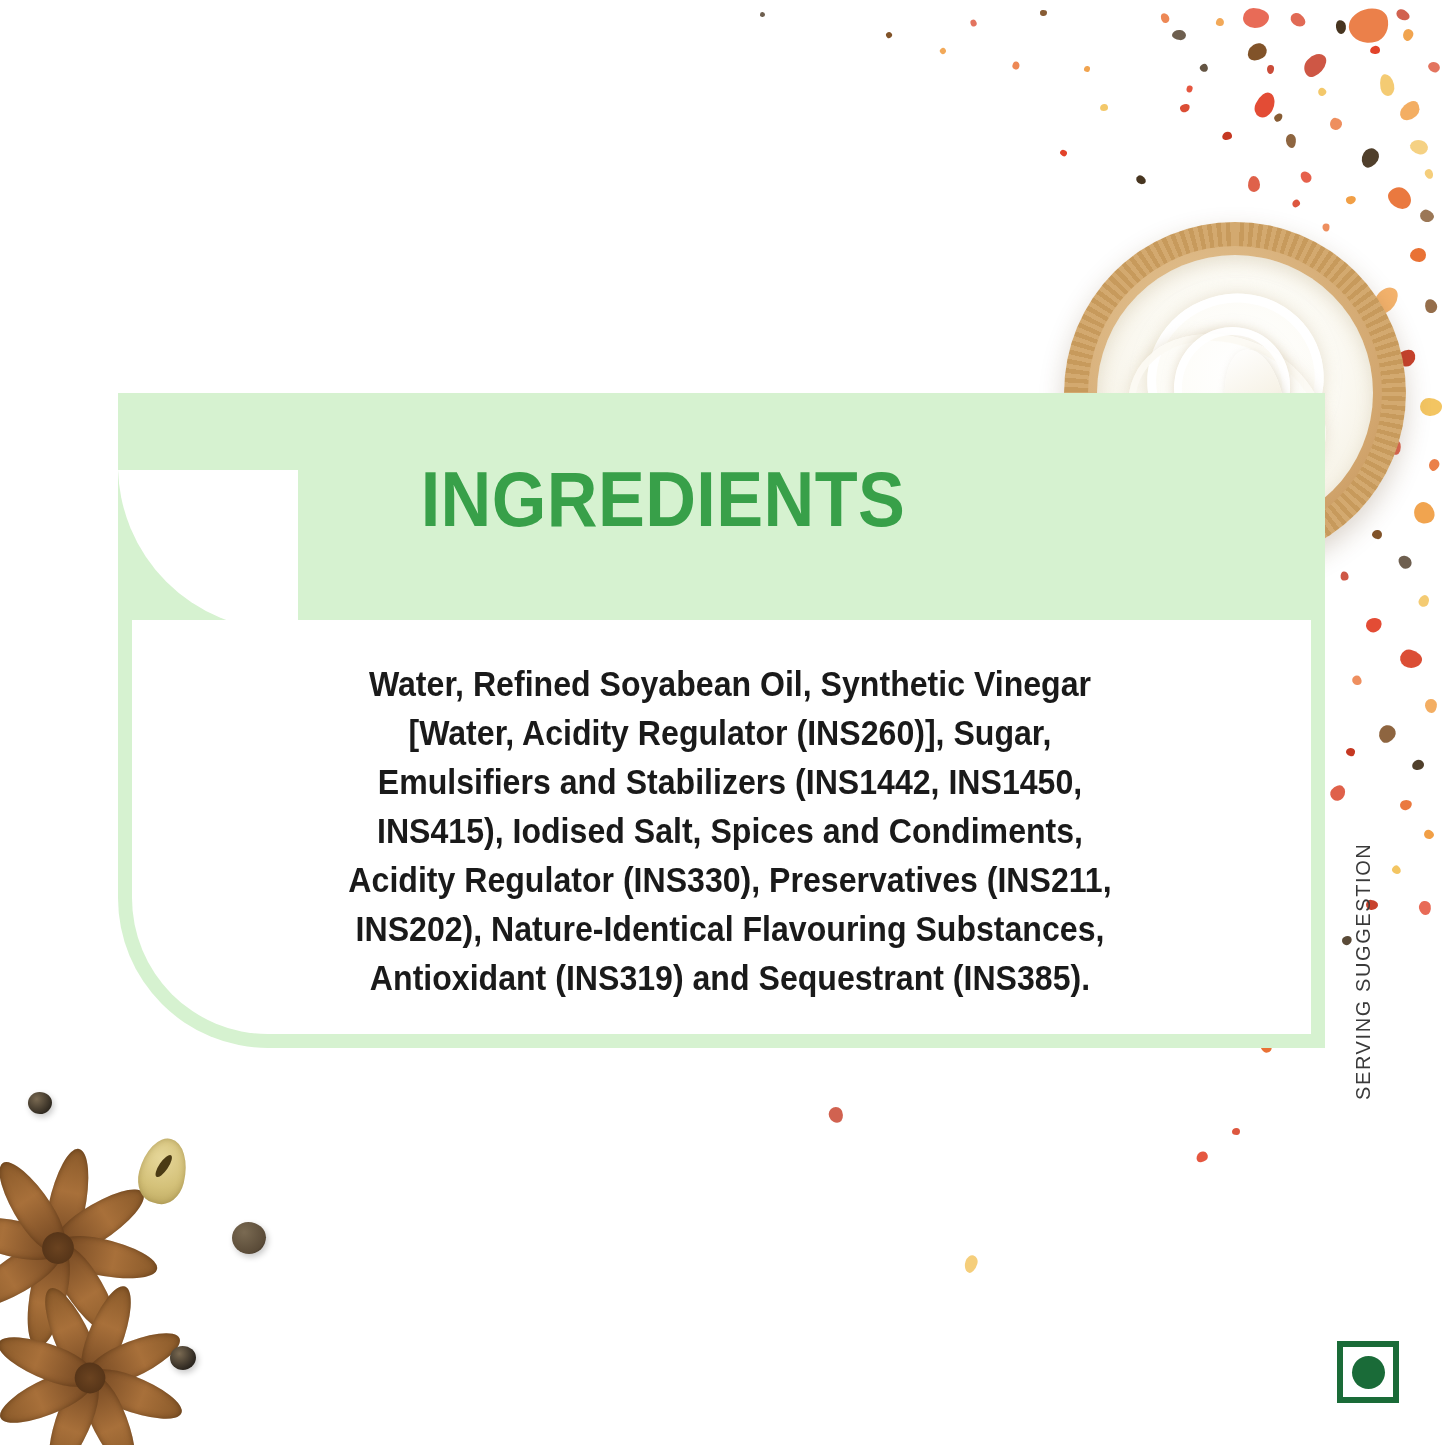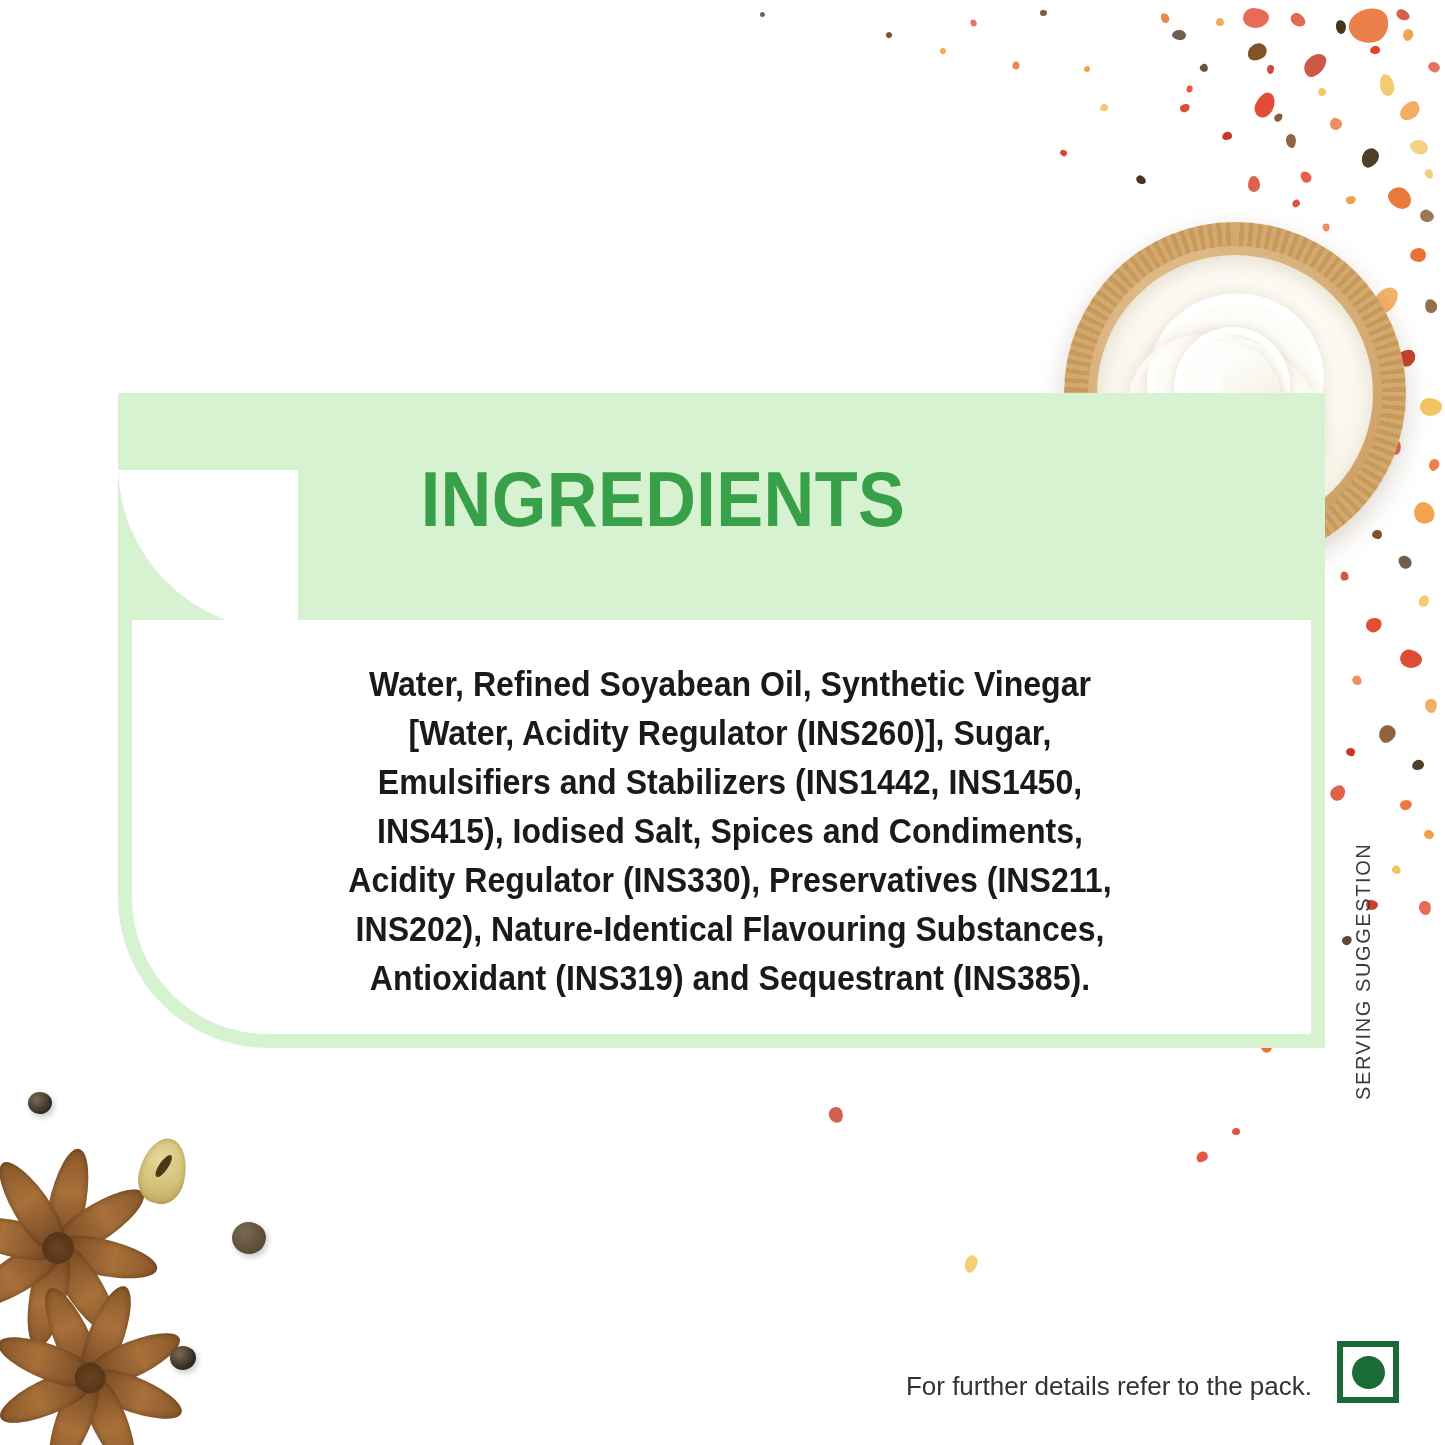--- a/index.html
+++ b/index.html
@@ -362,18 +362,17 @@
       </div>
       <div class="clove" style="left:158px;top:1212px;transform:rotate(28deg);"></div>
       <div class="clove" style="left:140px;top:1278px;transform:rotate(16deg);"></div>
       <div class="pepper" style="left:232px;top:1222px;width:34px;height:32px;background:radial-gradient(circle at 36% 32%, #7a6a52 0%, #5a4b38 70%, #1d1812 100%);box-shadow:2px 3px 6px rgba(0,0,0,0.22);"></div>
       <div class="pepper" style="left:170px;top:1346px;width:26px;height:24px;background:radial-gradient(circle at 36% 32%, #7a6a52 0%, #2d2720 70%, #1d1812 100%);box-shadow:2px 3px 6px rgba(0,0,0,0.22);"></div>
       <div class="pepper" style="left:28px;top:1092px;width:24px;height:22px;background:radial-gradient(circle at 36% 32%, #7a6a52 0%, #332c22 70%, #1d1812 100%);box-shadow:2px 3px 6px rgba(0,0,0,0.22);"></div>
       <div class="cardamom" style="left:140px;top:1138px;"></div>
     </div>
 
   <div class="serving-suggestion">SERVING SUGGESTION</div>
-  <div class="footer-note">For further details refer to the pack.</div>
   <div class="veg-mark">
     <div class="veg-dot"></div>
   </div>
 
 </div>
 
 </body></html>

